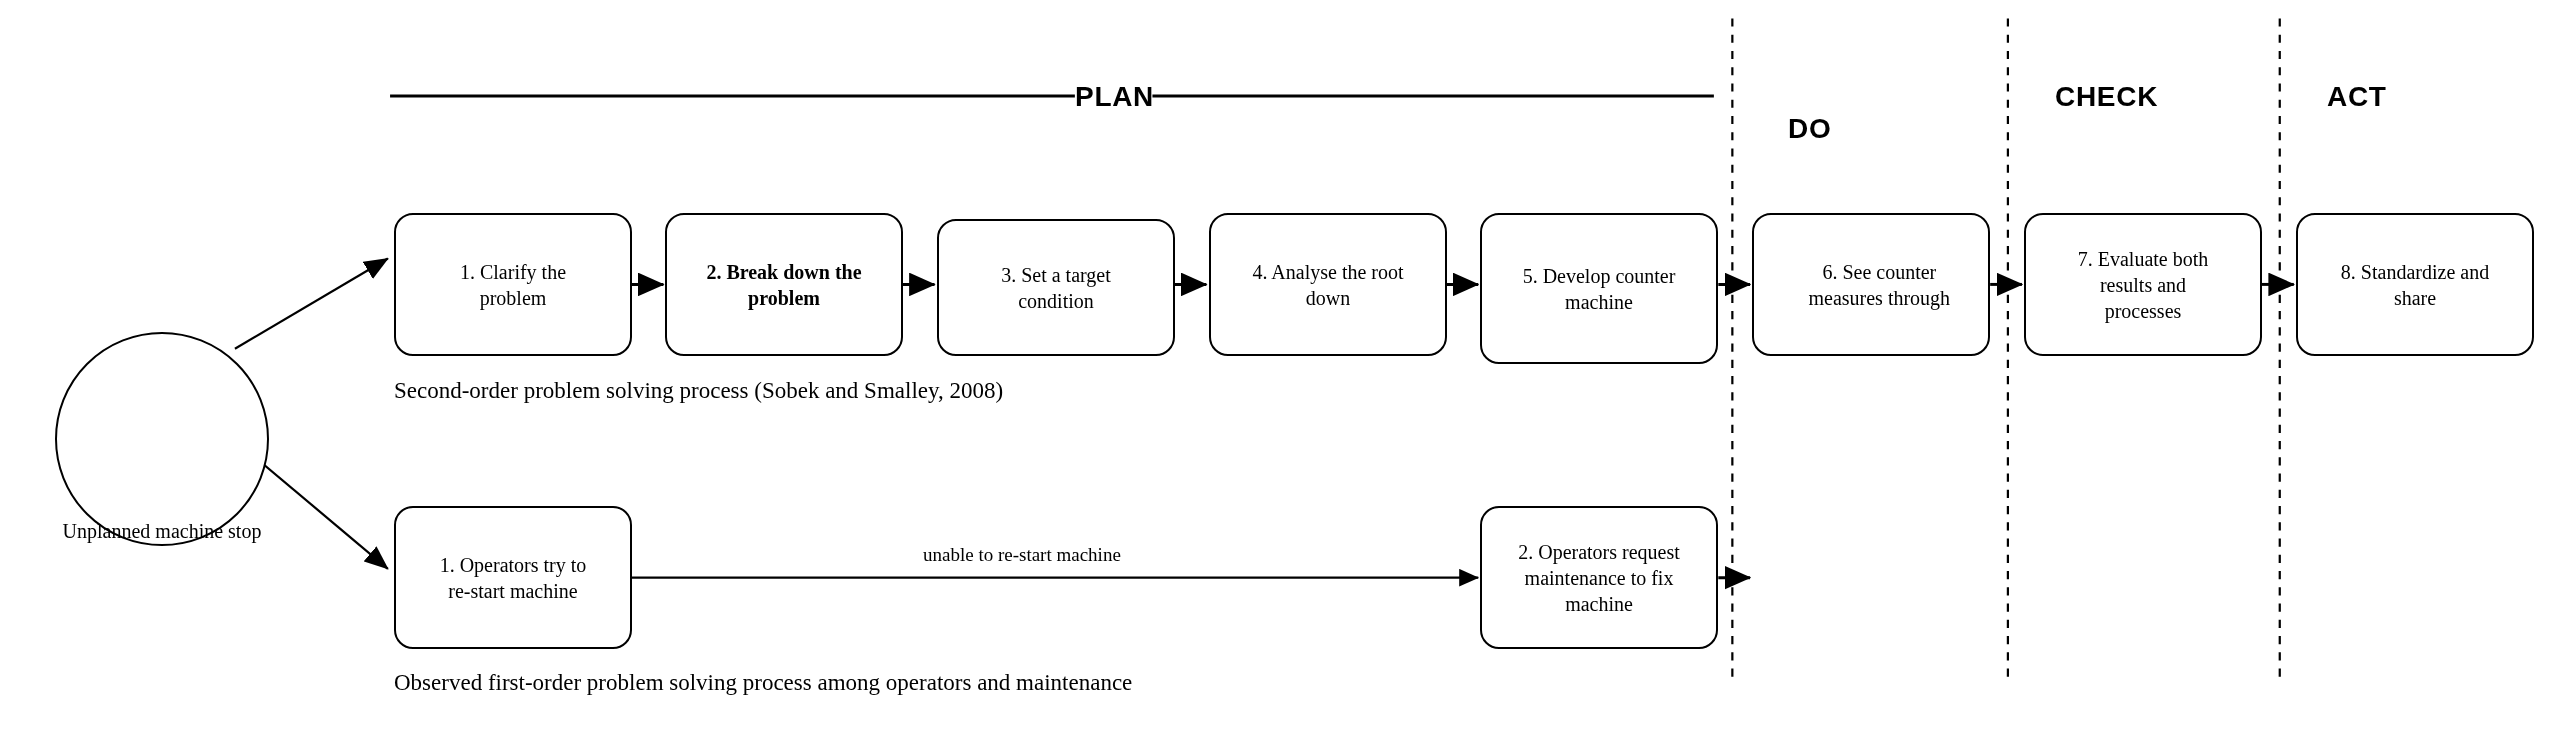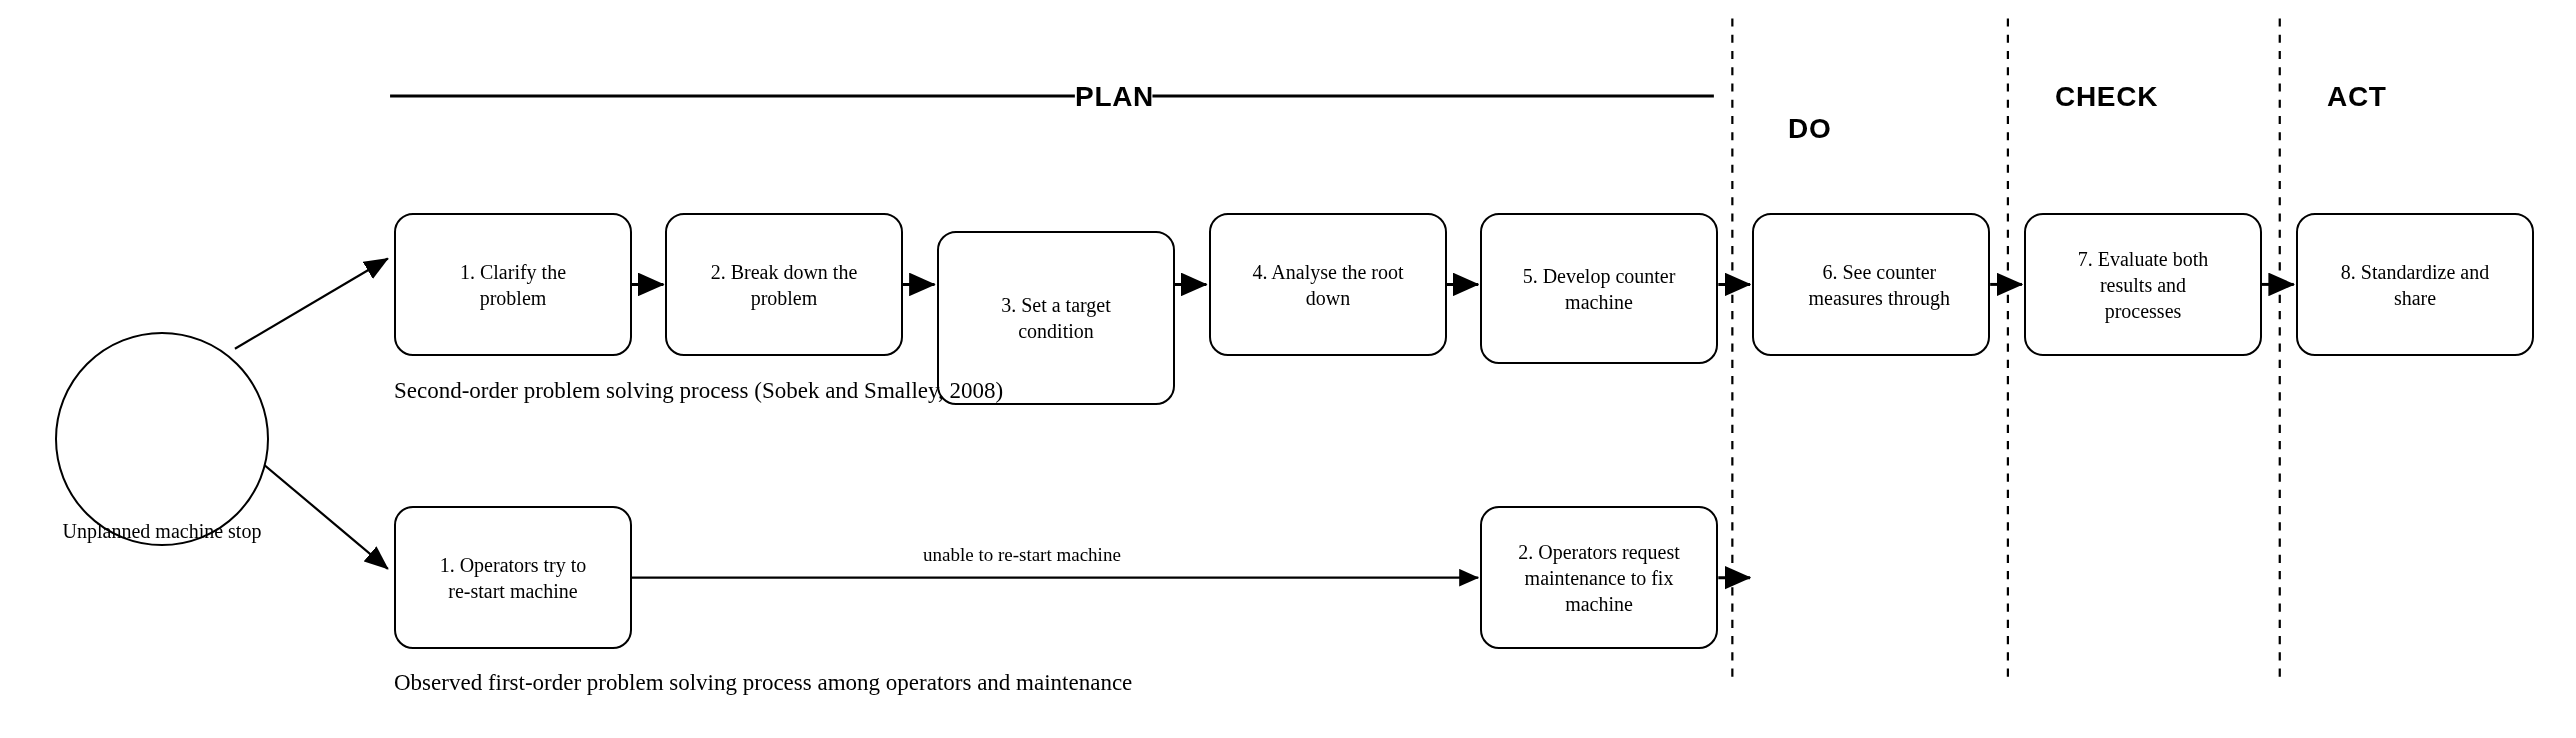--- a/index.html
+++ b/index.html
@@ -129,28 +129,28 @@
     </div>
   </div>
 
   <div class="pbox" style="left:394px;  top:213px; width:238px; height:143px;">
     <div>
       <span>1. Clarify the</span>
       <span>problem</span>
     </div>
   </div>
 
-  <div class="pbox" style="left:665px;  top:213px; width:238px; height:143px;">
+  <div class="pbox" style="left:665px;  top:213px; width:238px; height:143px;font-weight:bold;">
     <div>
       <span>2. Break down the</span>
       <span>problem</span>
     </div>
   </div>
 
-  <div class="pbox" style="left:937px; top:231px; width:238px; height:174px;">
+  <div class="pbox" style="left:937px; top:219px; width:238px; height:137px;">
     <div>
       <span>3. Set a target</span>
       <span>condition</span>
     </div>
   </div>
 
   <div class="pbox" style="left:1209px; top:213px; width:238px; height:143px;">
     <div>
       <span>4. Analyse the root</span>
       <span>down</span>

